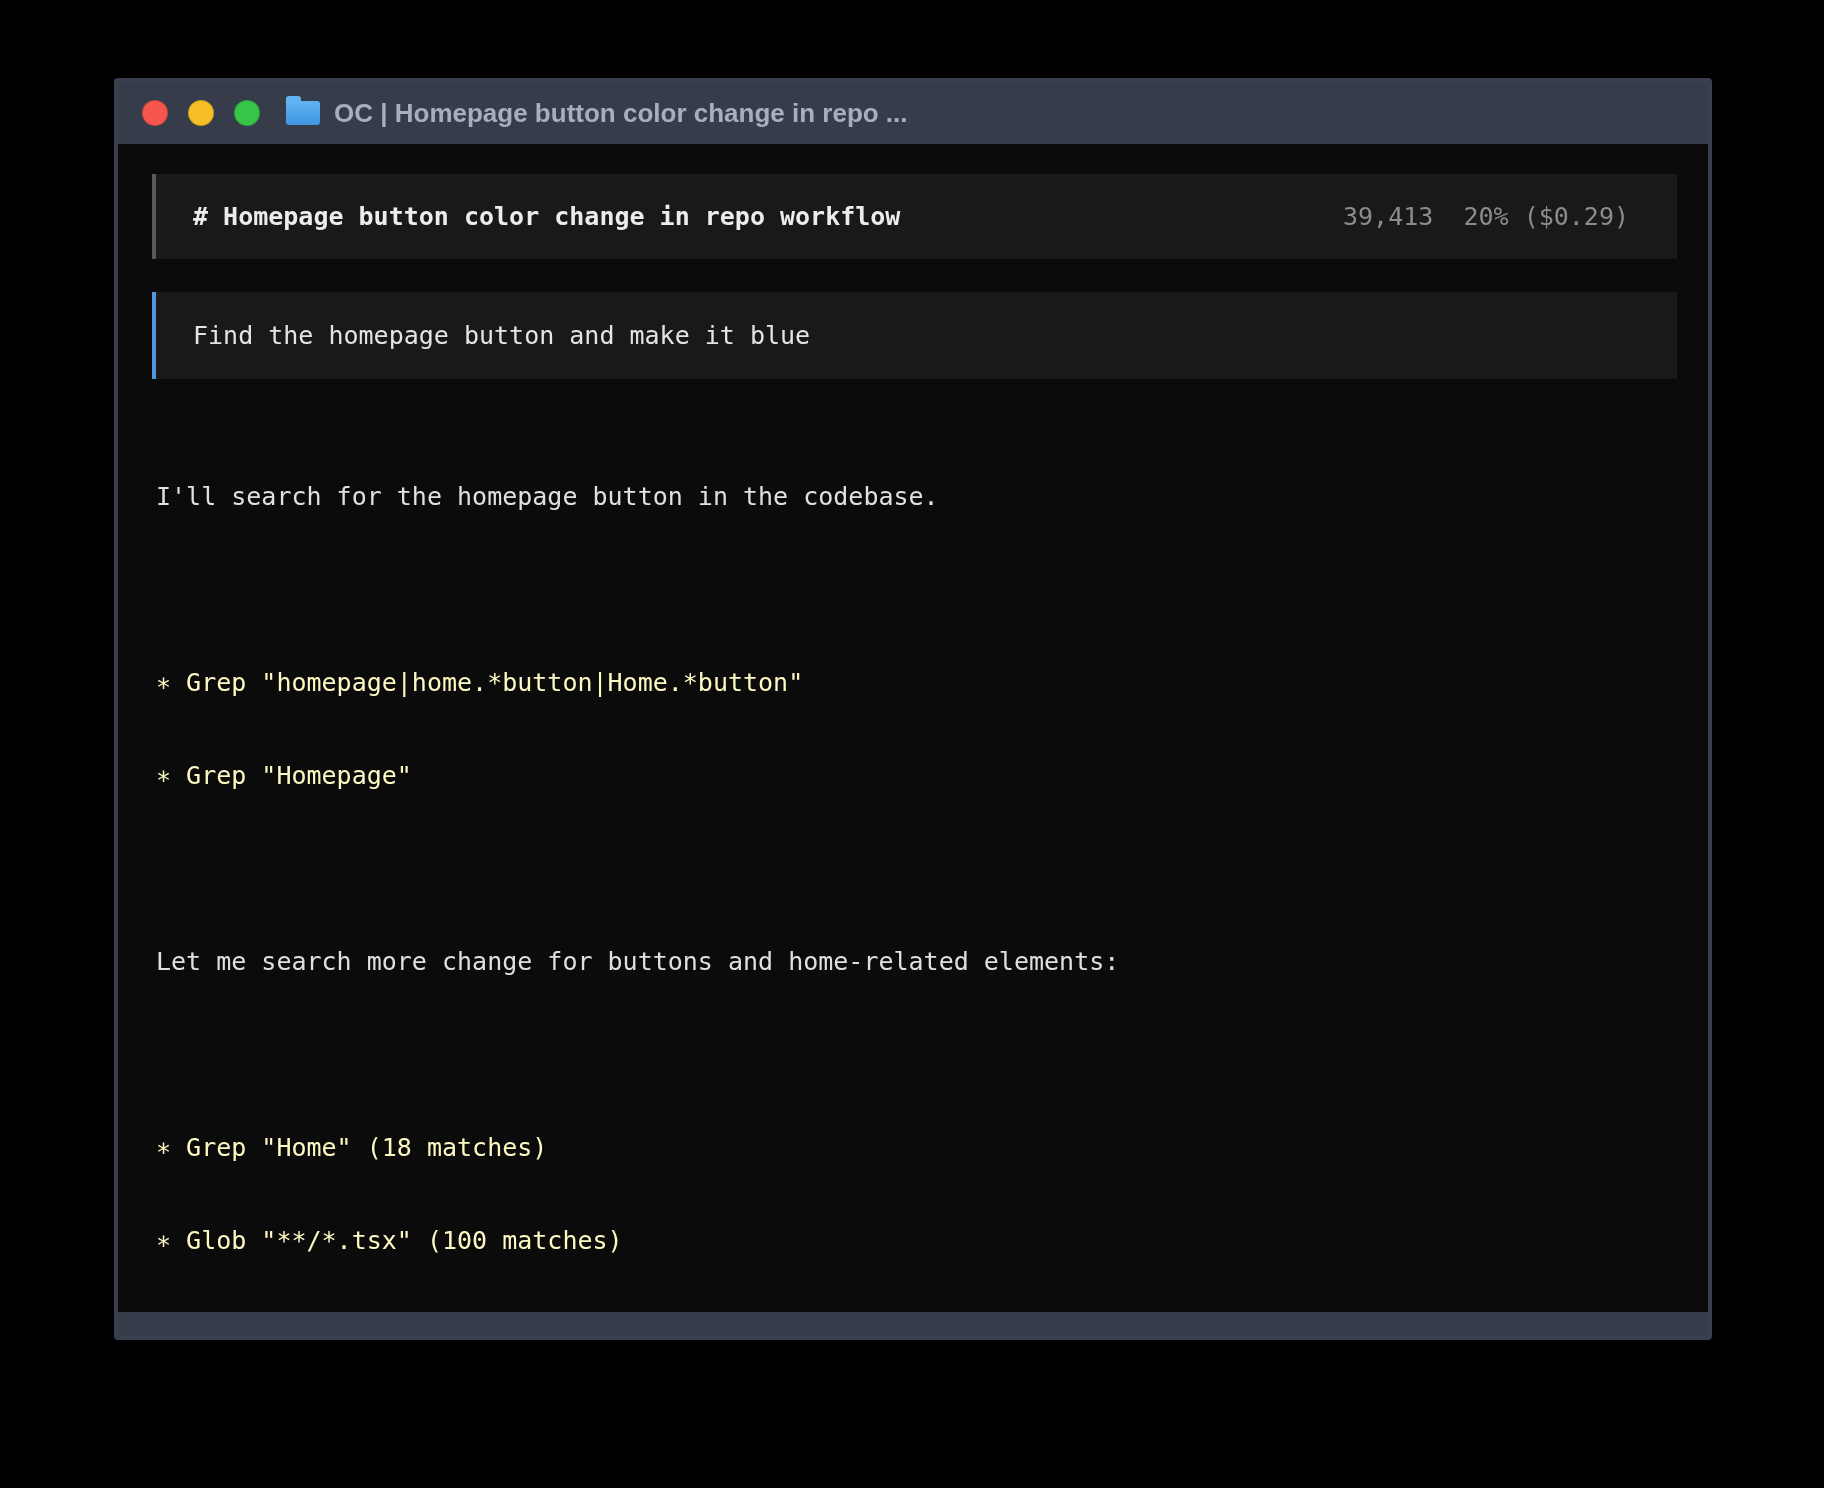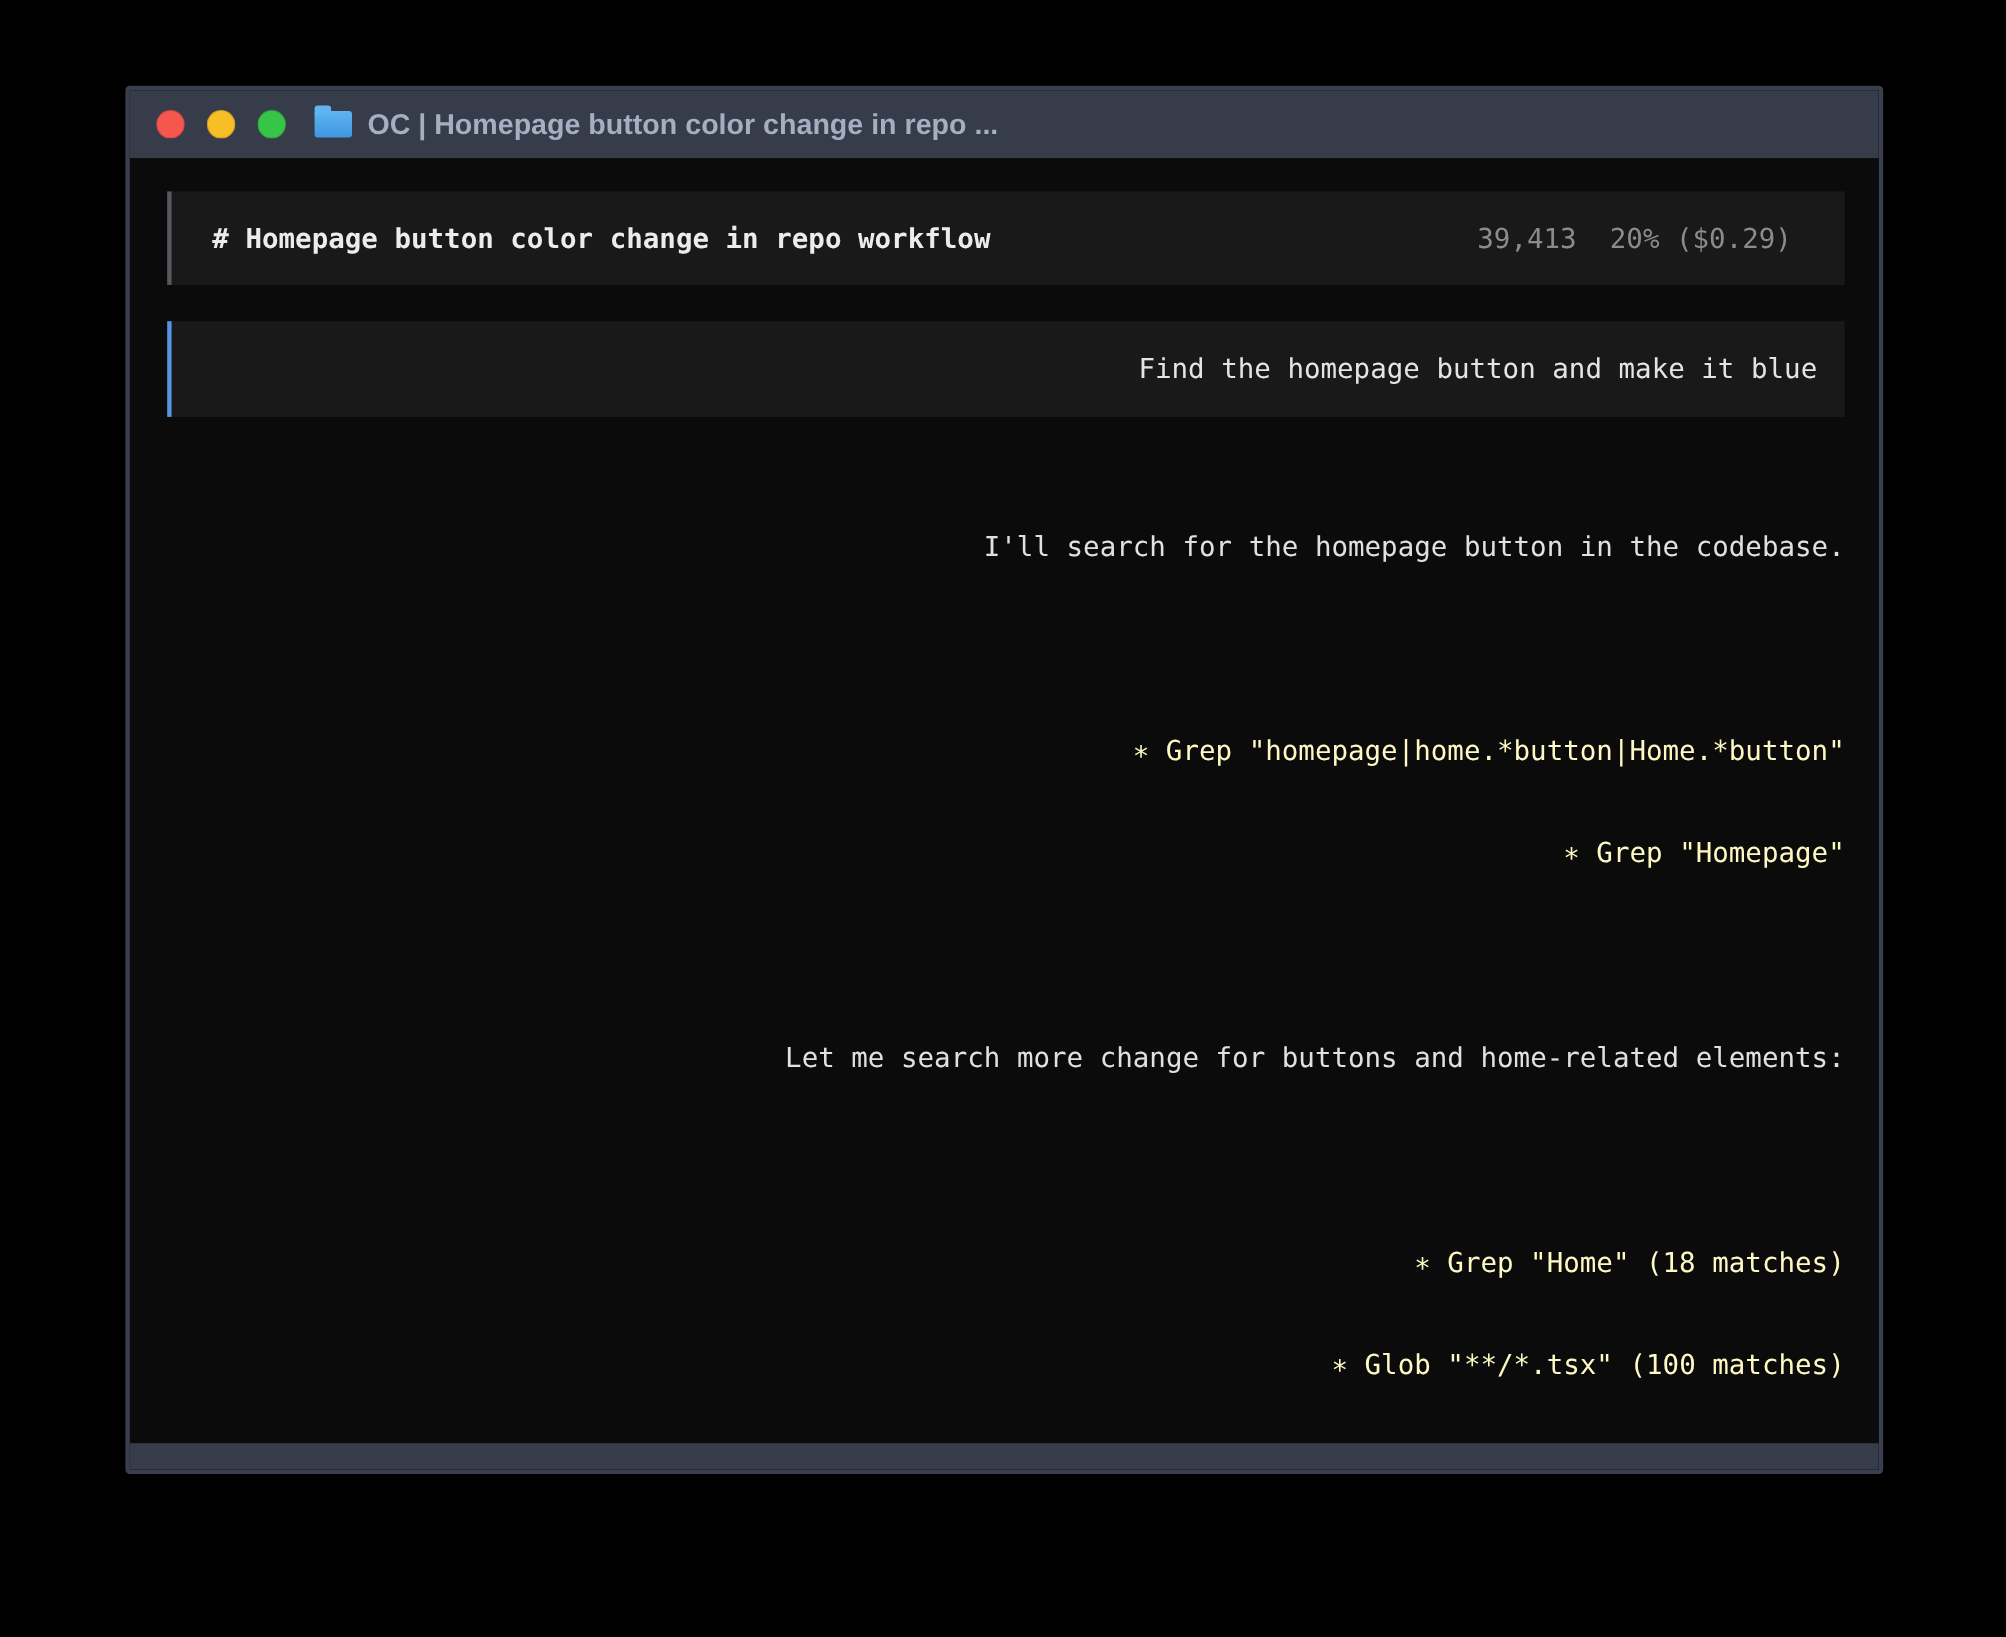--- a/index.html
+++ b/index.html
@@ -63,25 +63,24 @@
   .session-metrics { color: #8b8b8f; text-align: center; }
 
   .user-block {
     margin-top: 33px;
     height: 87px; flex: 0 0 87px;
     border-left-color: #5494e0;
     display: flex; align-items: center;
     padding: 0 25px 0 37px;
     color: #e4e4e4;
     white-space: pre;
-    justify-content: flex-end;
   }
 
   .transcript { margin-top: 40px; padding-left: 4px; white-space: pre; }
-  .t-line { height: 31px; text-align: right; }
+  .t-line { height: 31px; }
   .c-text { color: #e0e0e0; }
   .c-tool { color: #fef9c3; }
 
   .bottombar { height: 24px; flex: 0 0 24px; background: #373c4b; }
 </style>
 </head>
 <body>
 
 <div class="window">
 

